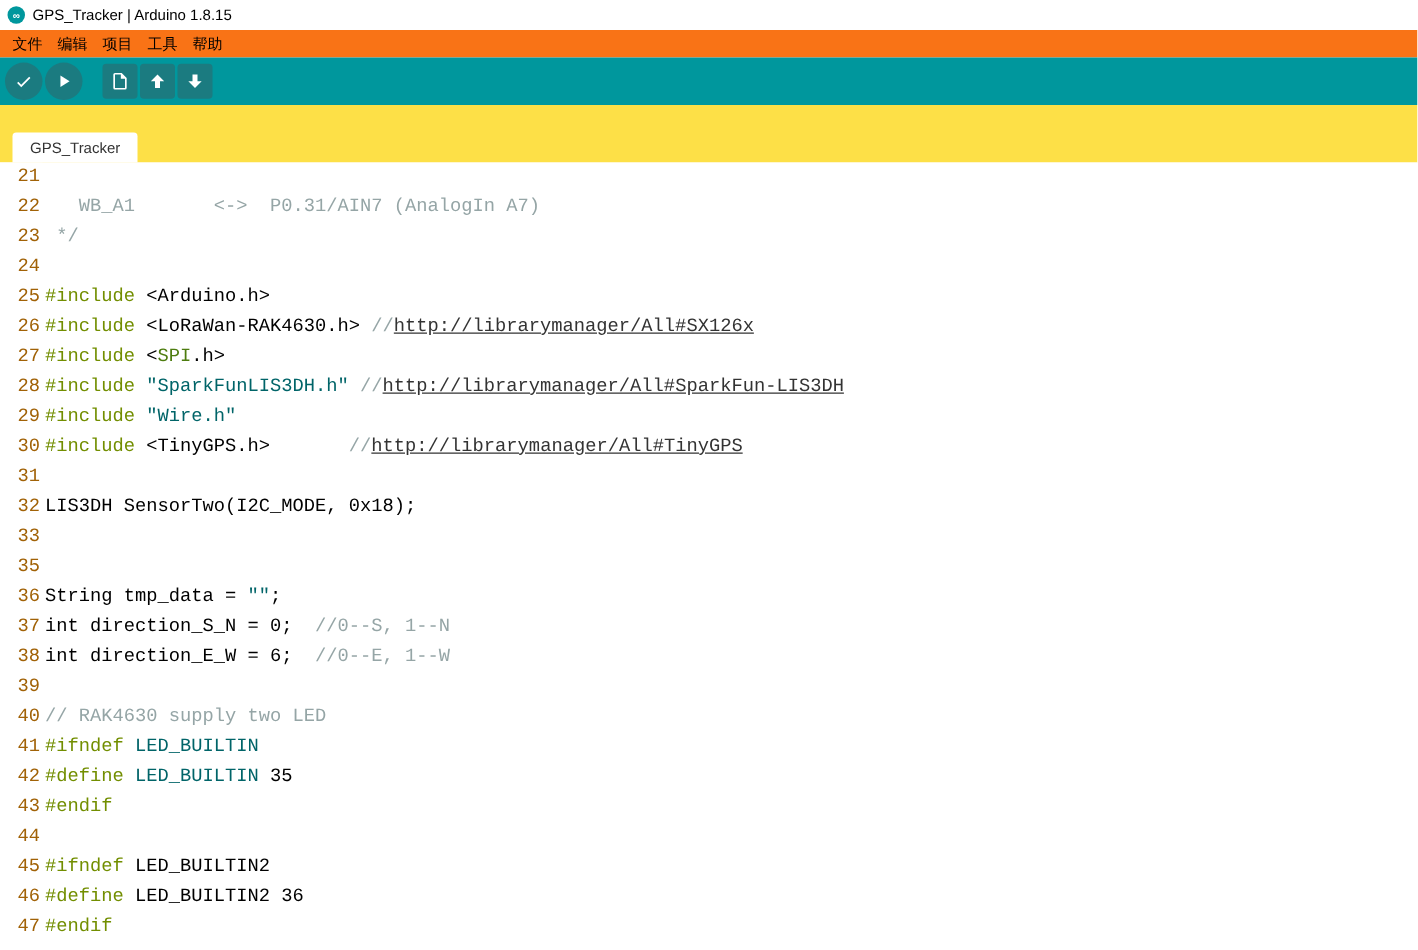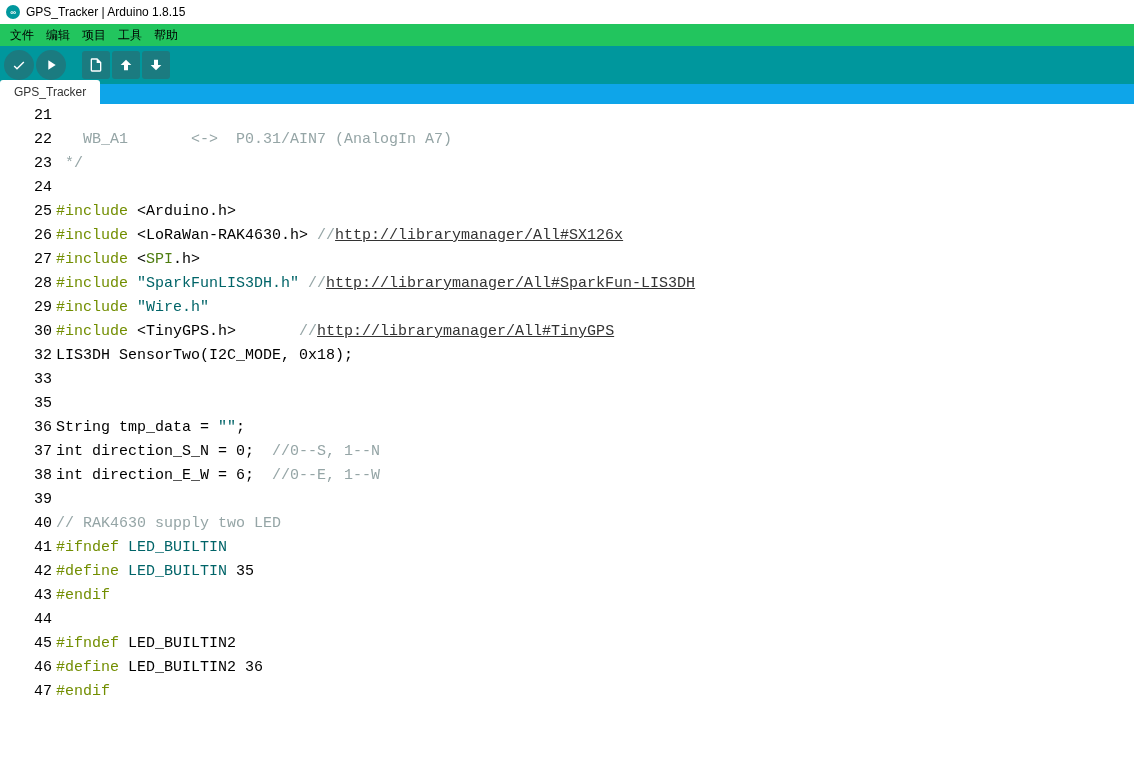--- a/index.html
+++ b/index.html
@@ -3,35 +3,35 @@
   <meta charset="utf-8">
   <style>
     * { margin: 0; padding: 0; box-sizing: border-box; }
     body { font-family: "Microsoft YaHei", Arial, sans-serif; font-size: 13px; background: #fff; width: 1134px; height: 760px; overflow: hidden; }
     
     .titlebar { display: flex; align-items: center; padding: 4px 6px; height: 24px; background: #fff; }
     .app-logo { width: 14px; height: 14px; border-radius: 50%; background: #00979d; margin-right: 6px; display: flex; align-items: center; justify-content: center; }
     .app-logo-inner { color: #fff; font-size: 8px; font-weight: bold; }
     .title-text { font-size: 12px; color: #000; }
     
-    .menubar { display: flex; gap: 0; padding: 2px 4px; height: 22px; background: #22c55e; }
+    .menubar { display: flex; gap: 0; padding: 2px 4px; height: 22px; background: #f97316; }
     .menu-item { padding: 1px 6px; font-size: 12px; cursor: pointer; }
     
     .toolbar { background: #00979d; height: 38px; display: flex; align-items: center; padding: 0 4px; gap: 2px; }
     .tool-btn { width: 30px; height: 30px; border-radius: 15px; background: #1b7b80; display: flex; align-items: center; justify-content: center; cursor: pointer; }
     .tool-btn svg { width: 16px; height: 16px; fill: #fff; }
     .tool-btn.square { border-radius: 3px; width: 28px; height: 28px; }
     .tool-spacer { width: 12px; }
     
-    .tabbar { background: #0ea5e9; height: 20px; display: flex; align-items: flex-end; }
+    .tabbar { background: #fde047; height: 46px; display: flex; align-items: flex-end; padding-left: 10px; }
     .tab { background: #fff; padding: 5px 14px; font-size: 12px; border-radius: 3px 3px 0 0; cursor: pointer; color: #333; }
     
     .editor { background: #fff; font-family: Consolas, "Courier New", monospace; font-size: 15px; line-height: 24px; overflow: auto; height: calc(760px - 24px - 22px - 38px - 32px); }
     .line { display: flex; white-space: pre; }
-    .gutter { width: 34px; text-align: right; padding-right: 2px; color: #000000; background: #fff; user-select: none; flex-shrink: 0; margin-left: 20px; }
+    .gutter { width: 34px; text-align: right; padding-right: 2px; color: #a16207; background: #fff; user-select: none; flex-shrink: 0; }
     .code { padding-left: 2px; color: #000; }
     
     .kw-pre { color: #728e00; }          
     .kw-lib { color: #000000; }          
     .kw-type { color: #4d7c0f; font-weight: normal; } 
     .comment { color: #95a5a6; }         
     .string { color: #006468; }
     .const { color: #006468; }
     .highlight-link { color: #333; text-decoration: underline; }
   </style>
@@ -90,20 +90,21 @@
   <div class="line"><span class="gutter">21</span></div>
   <div class="line"><span class="gutter">22</span><span class="code comment">   WB_A1       &lt;-&gt;  P0.31/AIN7 (AnalogIn A7)</span></div>
   <div class="line"><span class="gutter">23</span><span class="code comment"> */</span></div>
   <div class="line"><span class="gutter">24</span><span class="code"></span></div>
   <div class="line"><span class="gutter">25</span><span class="code"><span class="kw-pre">#include </span><span>&lt;Arduino.h&gt;</span></span></div>
   <div class="line"><span class="gutter">26</span><span class="code"><span class="kw-pre">#include </span><span>&lt;LoRaWan-RAK4630.h&gt;</span><span class="comment"> //</span><span class="comment highlight-link">http://librarymanager/All#SX126x</span></span></div>
   <div class="line"><span class="gutter">27</span><span class="code"><span class="kw-pre">#include </span><span>&lt;</span><span class="kw-type">SPI</span><span>.h&gt;</span></span></div>
   <div class="line"><span class="gutter">28</span><span class="code"><span class="kw-pre">#include </span><span class="string">"SparkFunLIS3DH.h"</span><span class="comment"> //</span><span class="comment highlight-link">http://librarymanager/All#SparkFun-LIS3DH</span></span></div>
   <div class="line"><span class="gutter">29</span><span class="code"><span class="kw-pre">#include </span><span class="string">"Wire.h"</span></span></div>
   <div class="line"><span class="gutter">30</span><span class="code"><span class="kw-pre">#include </span><span>&lt;TinyGPS.h&gt;</span><span>       </span><span class="comment">//</span><span class="comment highlight-link">http://librarymanager/All#TinyGPS</span></span></div>
+  <div class="line"><span class="gutter">31</span><span class="code"></span></div>
   <div class="line"><span class="gutter">32</span><span class="code">LIS3DH SensorTwo(I2C_MODE, 0x18);</span></div>
   <div class="line"><span class="gutter">33</span><span class="code"></span></div>
   <div class="line"><span class="gutter">35</span><span class="code"></span></div>
   <div class="line"><span class="gutter">36</span><span class="code"><span class="kw-lib">String</span><span> tmp_data = </span><span class="string">""</span><span>;</span></span></div>
   <div class="line"><span class="gutter">37</span><span class="code"><span class="kw-lib">int</span><span> direction_S_N = 0;  </span><span class="comment">//0--S, 1--N</span></span></div>
   <div class="line"><span class="gutter">38</span><span class="code"><span class="kw-lib">int</span><span> direction_E_W = 6;  </span><span class="comment">//0--E, 1--W</span></span></div>
   <div class="line"><span class="gutter">39</span><span class="code"></span></div>
   <div class="line"><span class="gutter">40</span><span class="code comment">// RAK4630 supply two LED</span></div>
   <div class="line"><span class="gutter">41</span><span class="code"><span class="kw-pre">#ifndef </span><span class="const">LED_BUILTIN</span></span></div>
   <div class="line"><span class="gutter">42</span><span class="code"><span class="kw-pre">#define </span><span class="const">LED_BUILTIN</span><span> 35</span></span></div>

